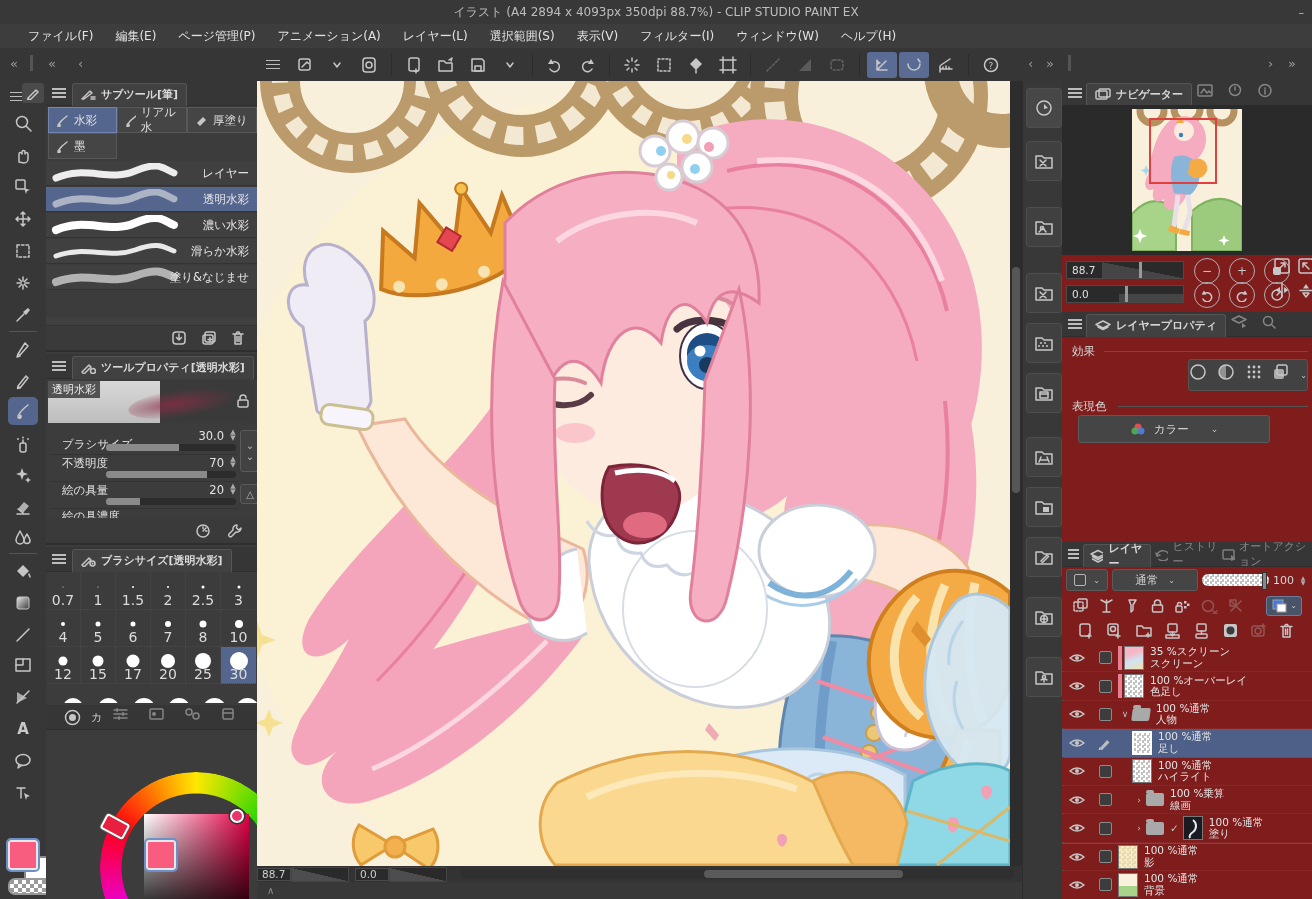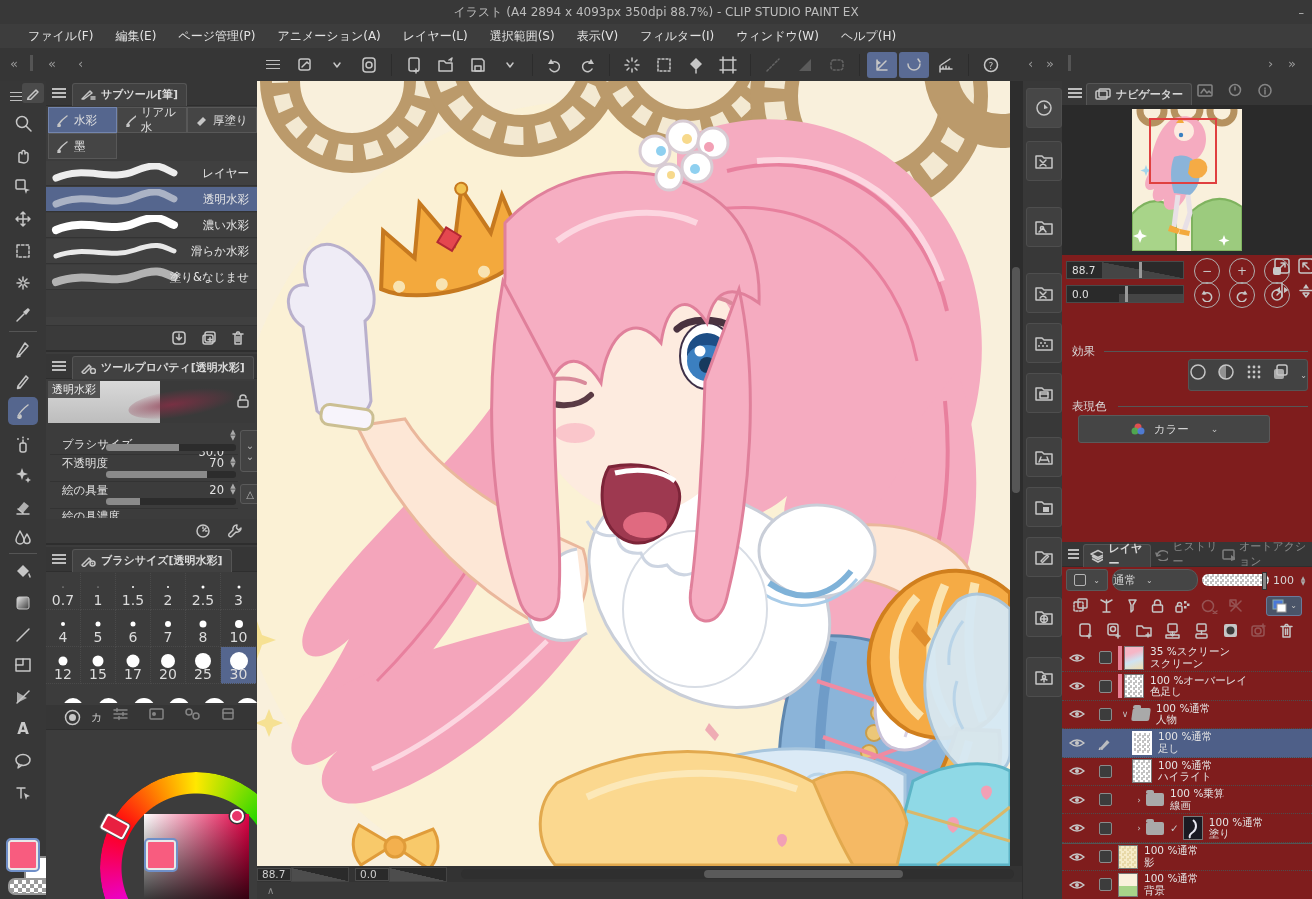--- a/index.html
+++ b/index.html
@@ -537,21 +537,21 @@
       </div>
       <div class="abs" style="left:80px;top:8px;width:110px;height:28px;border-radius:50%;background:radial-gradient(ellipse at 40% 50%,rgba(140,45,70,.75),rgba(140,45,70,0) 70%);transform:rotate(-8deg)"></div>
       <svg class="abs" style="right:4px;top:12px" width="16" height="16">
           <rect class="ic" x="3" y="7" width="10" height="7" rx="1.5"></rect>
           <path class="ic" d="M5 7 V5 a3 3 0 0 1 6 0"></path>
         </svg>
     </div>
 
     <div class="slider-row" style="top:346px">
       <span class="abs" style="left:12px;top:10px">ブラシサイズ</span>
-      <span class="abs" style="right:14px;top:18px">30.0</span>
+      <span class="abs" style="right:14px;top:2px">30.0</span>
       <span class="spin">▲<br>▼</span>
       <div class="slider-bar">
           <div class="slider-fill" style="width:56%"></div>
         </div>
       <div class="mini-btn" style="height:40px">⌄<br>⌄</div>
     </div>
     <div class="slider-row" style="top:373px">
       <span class="abs" style="left:12px;top:2px">不透明度</span>
       <span class="abs" style="right:14px;top:2px">70</span>
       <span class="spin">▲<br>▼</span>
@@ -1105,20 +1105,41 @@
           <path class="ic" d="M8 1 v14"></path>
           <path class="icf" d="M6 5 L1.5 8 L6 11 Z M10 5 L14.5 8 L10 11 Z"></path>
         </svg>
       <svg width="16" height="16">
           <path class="ic" d="M2 8.5 h12"></path>
           <path class="icf" d="M5 6.5 L8 2 L11 6.5 Z"></path>
           <path class="ic" d="M5 11 L8 15 L11 11 Z"></path>
         </svg>
     </div>
 
+    <div class="rp-hd" style="top:231px">
+      <div class="hamb">
+          <i></i>
+          <i></i>
+          <i></i>
+        </div>
+      <div class="ph-tab">
+        <svg width="16" height="14">
+            <path class="ic" d="M8 2 L15 5.5 8 9 1 5.5 Z M3 8 L8 10.5 13 8"></path>
+          </svg>
+        <span>レイヤープロパティ</span>
+      </div>
+      <svg width="20" height="15" class="tab-ic">
+          <path class="ic" d="M9 2 L16 5.5 9 9 2 5.5 Z"></path>
+          <path class="icf" d="M12 9 l4 3 -4 2 Z"></path>
+        </svg>
+      <svg width="20" height="15" class="tab-ic">
+          <circle class="ic" cx="8" cy="7" r="4.5"></circle>
+          <path class="ic" d="M11.5 10.5 L15 14"></path>
+        </svg>
+    </div>
     <span class="sec-label" style="top:263px">効果</span>
     <div class="sec-line" style="left:42px;top:270px;width:204px"></div>
     <div class="abs" style="left:126px;top:278px;width:118px;height:30px;border:1px solid #555;border-radius:3px;display:flex;align-items:center;justify-content:space-evenly;background:#424242">
       <svg width="18" height="18" class="eff-btn">
           <circle class="ic" cx="9" cy="9" r="7"></circle>
         </svg>
       <svg width="18" height="18" class="eff-btn">
           <circle class="ic" cx="9" cy="9" r="7"></circle>
           <path class="icf" d="M9 2 a7 7 0 0 0 0 14 Z" opacity=".6"></path>
         </svg>
@@ -1178,21 +1199,21 @@
           </svg>
         <span style="font-size:11px">オートアクション</span>
       </div>
     </div>
 
     <div class="abs" style="left:0;top:486px;width:250px;height:26px;display:flex;align-items:center;gap:4px;padding:0 4px;box-sizing:border-box">
       <div style="width:40px;height:20px;background:#454545;border:1px solid #5a5a5a;border-radius:3px;display:flex;align-items:center;justify-content:space-evenly">
         <span style="display:block;width:10px;height:10px;border:1.5px solid #b5b5b5;border-radius:2px"></span>
         <span class="glyph" style="font-size:8px">⌄</span>
       </div>
-      <div style="width:84px;height:20px;background:#454545;border:1px solid #5a5a5a;border-radius:10px;display:flex;align-items:center;gap:10px;font-size:11.5px">
+      <div style="width:84px;height:20px;background:#454545;border:1px solid #5a5a5a;border-radius:3px;display:flex;align-items:center;justify-content:center;gap:10px;font-size:11.5px">
         <span>通常</span>
         <span class="glyph" style="font-size:8px">⌄</span>
       </div>
       <div class="checker-sm" style="flex:1;height:12px;border-radius:6px;position:relative">
         <span style="position:absolute;right:2px;top:-2px;width:3px;height:16px;background:#888;border:1px solid #333"></span>
       </div>
       <span style="font-size:11px">100</span>
       <span class="spin" style="position:static;font-size:6px;line-height:5px">▲<br>▼</span>
     </div>
 

